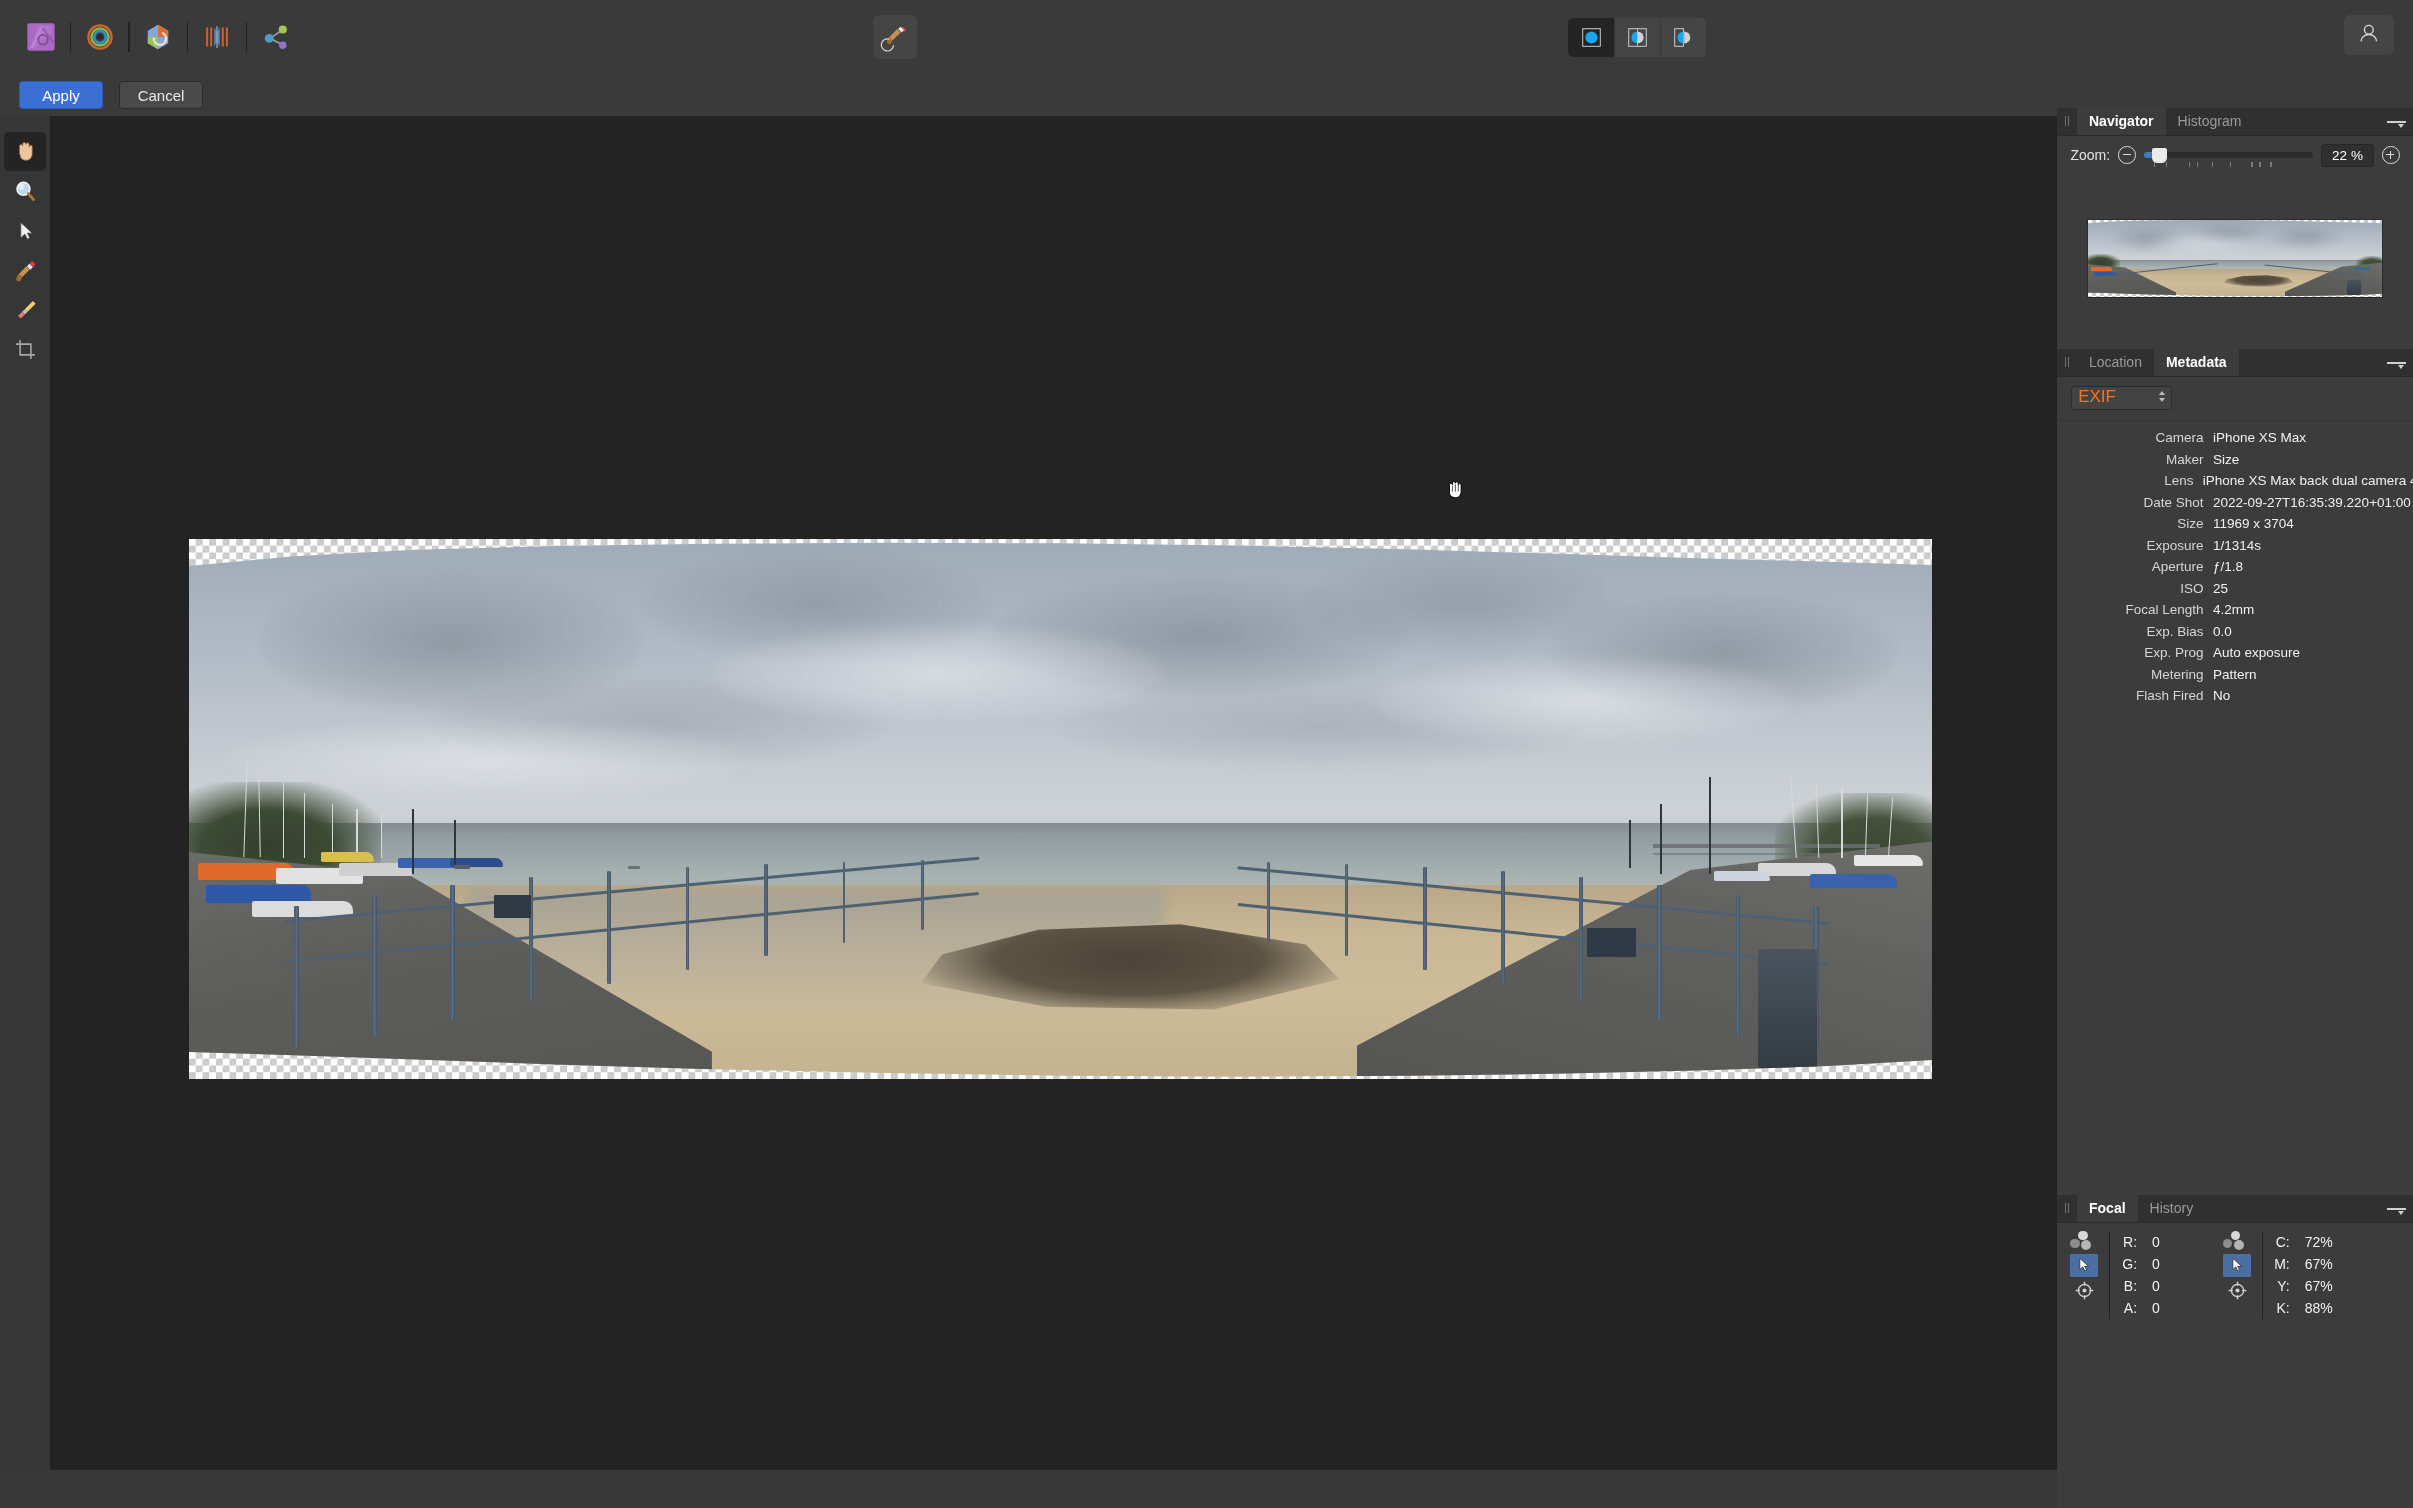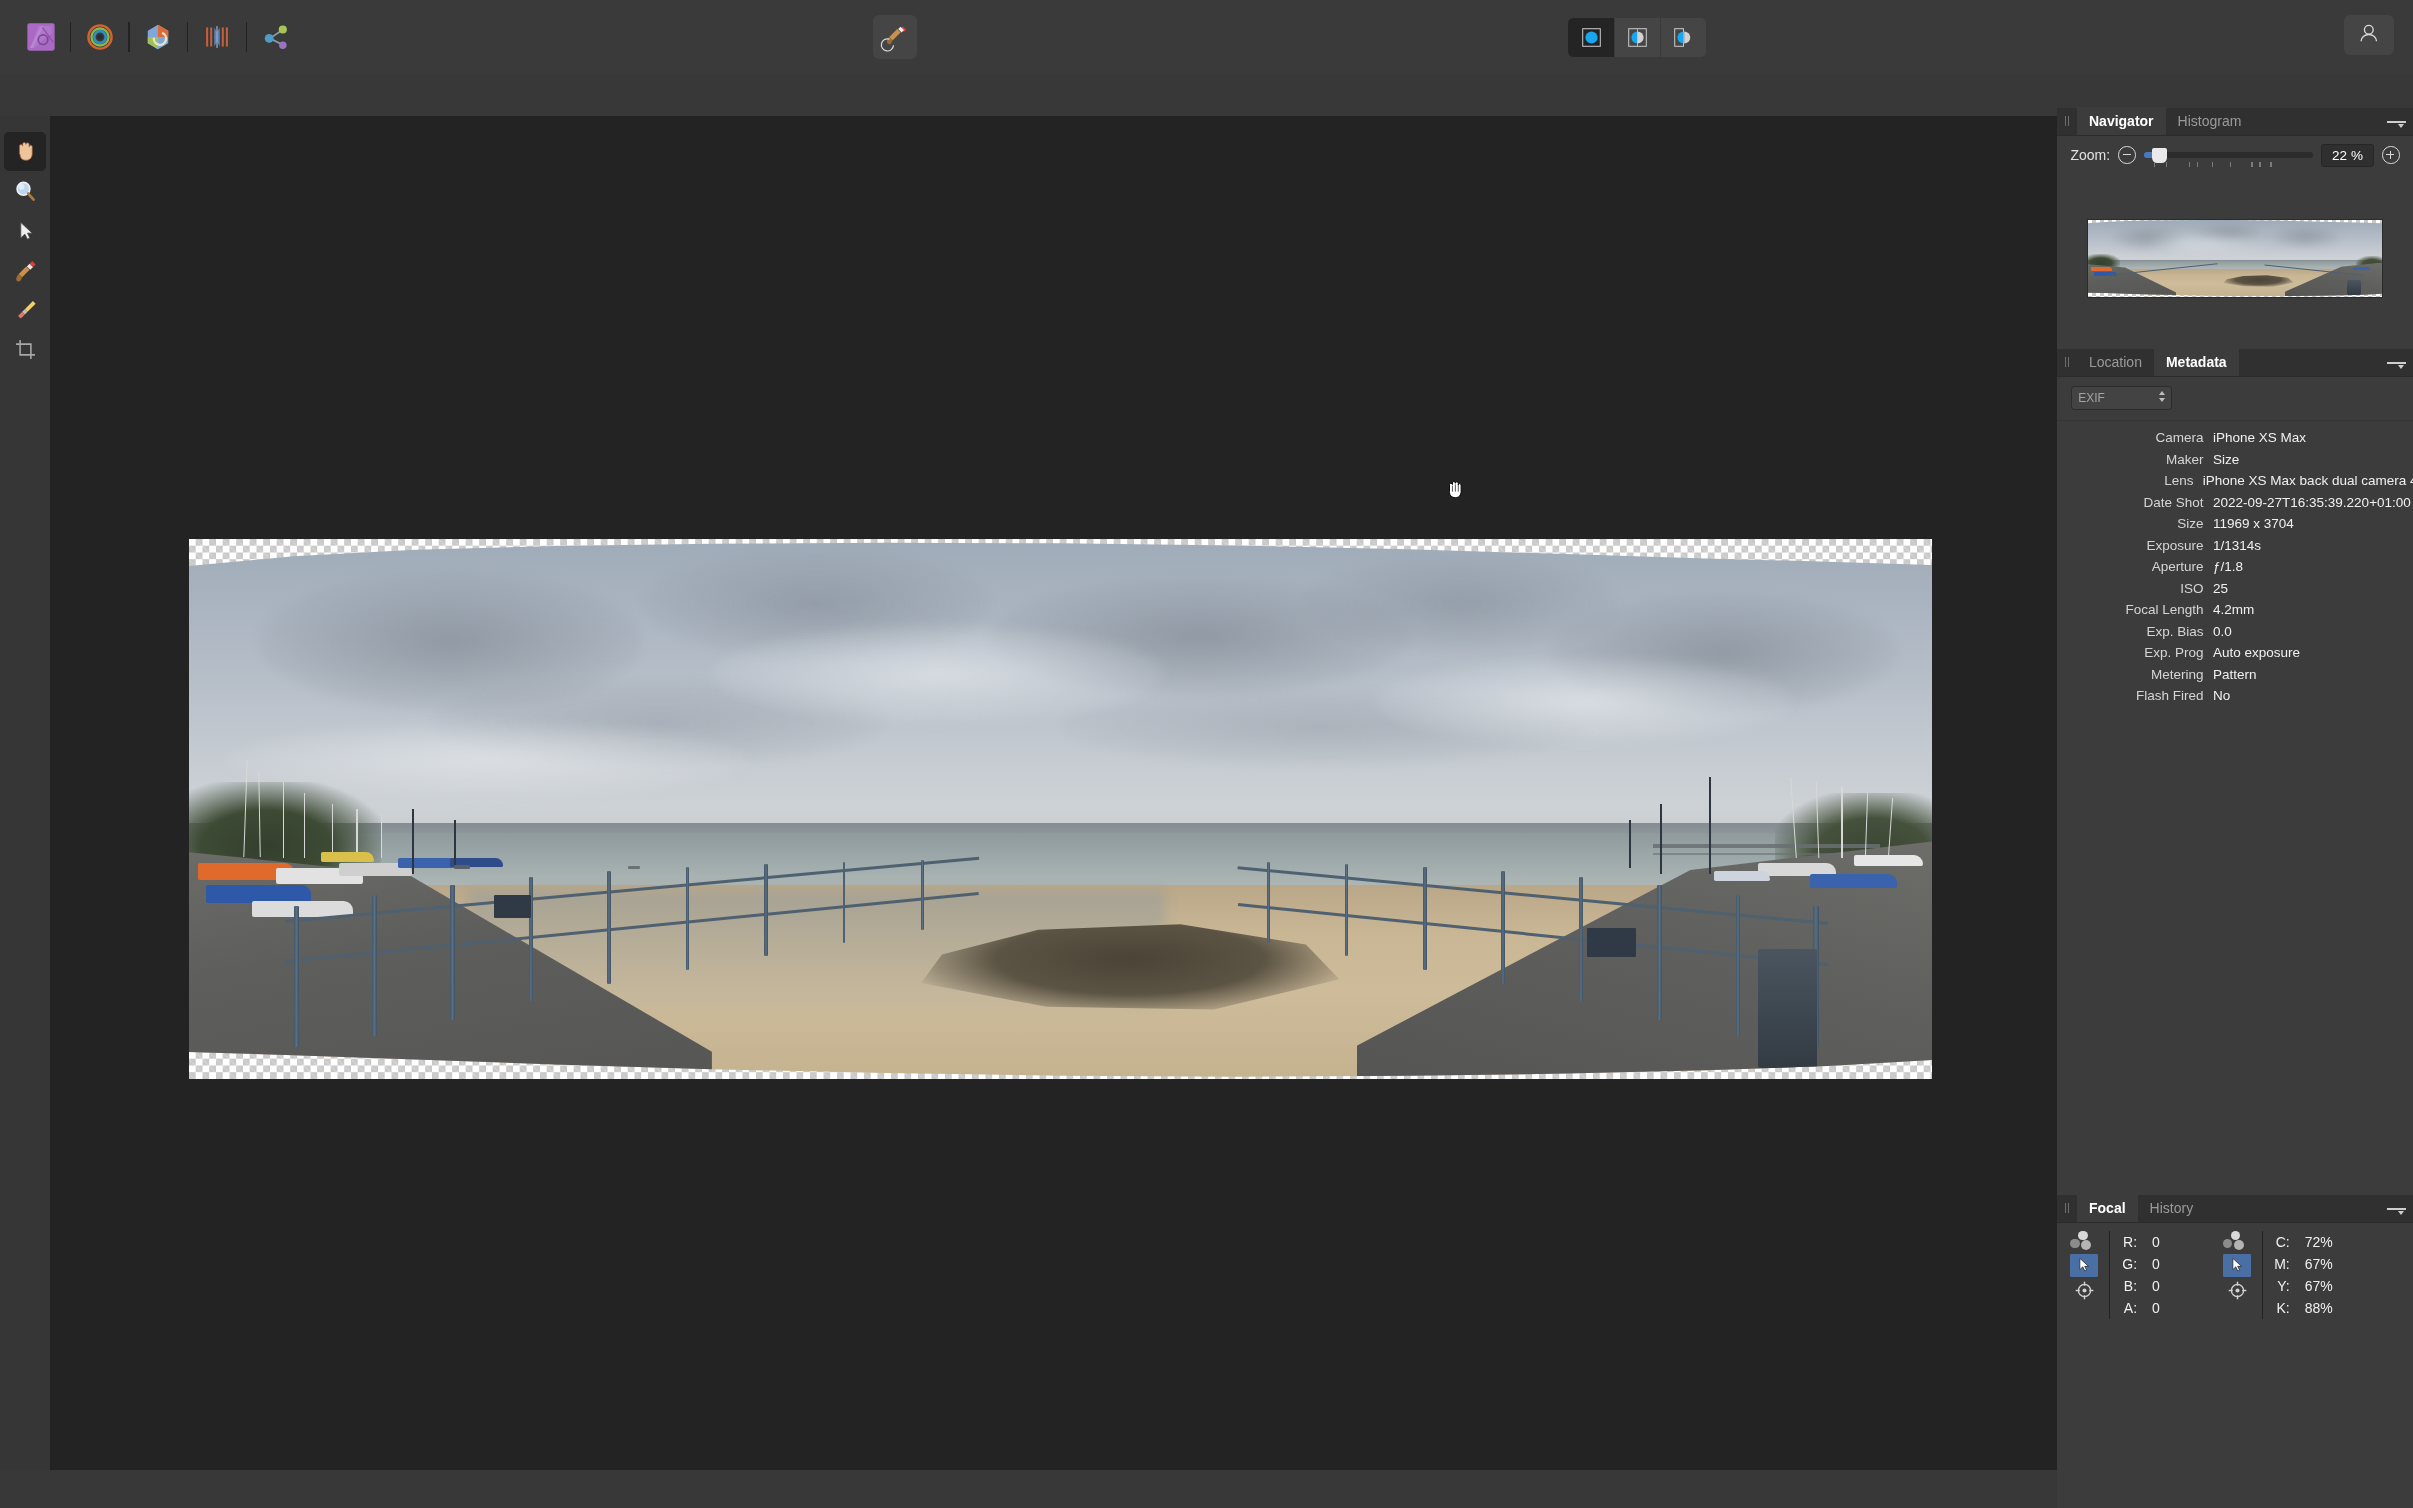--- a/index.html
+++ b/index.html
@@ -253,21 +253,21 @@
       linear-gradient(45deg,#c9c9c9 25%, transparent 25%, transparent 75%, #c9c9c9 75%),
       linear-gradient(45deg,#c9c9c9 25%, transparent 25%, transparent 75%, #c9c9c9 75%);
     background-size: 8px 8px; background-position: 0 0, 4px 4px;
     border: 0.7px solid #2b2b2b;
   }
 
   
   .exif-select-row { padding: 9.4px 13.5px 6.7px 13.5px; }
   .selectbox {
     width: 101px; height: 24px; background:#434343; border:0.7px solid #2c2c2c; border-radius:3.4px;
-    display:flex; align-items:center; padding: 0 6.7px; font-size:12px; color:#a3a3a3;
+    display:flex; align-items:flex-start; padding: 0 6.7px; font-size:17px; color:#f97316;
     position: relative; cursor:pointer;
   }
   .spin { position:absolute; right:6px; top:4px; }
   .spin i { display:block; width:0;height:0;border-left:3.4px solid transparent;border-right:3.4px solid transparent; }
   .spin .up { border-bottom:4px solid #bdbdbd; margin-bottom:2.7px; }
   .spin .dn { border-top:4px solid #bdbdbd; }
   .meta-sep { height:0.7px; background:#343434; margin: 2.7px 0 6.7px 0; }
   .meta-table { width:100%; font-size: 13.5px; }
   .meta-row { display:flex; height: 21.5px; align-items:center; }
   .meta-k { width: 156px; text-align:right; color:#d5d5d5; padding-right: 9.4px; }
@@ -412,20 +412,24 @@
     <div class="account-btn">
       <span>
         <svg width="25.6" height="25.6" viewBox="0 0 38 38">
           <circle cx="19" cy="13" r="6.5" fill="none" stroke="#d8d8d8" stroke-width="2"></circle>
           <path d="M7.5 30 a11.5 10 0 0 1 23 0" fill="none" stroke="#d8d8d8" stroke-width="2"></path>
         </svg>
       </span>
     </div>
   </div>
 
+  <div class="ctxbar">
+    <div class="btn primary">Apply</div>
+    <div class="btn">Cancel</div>
+  </div>
 
   <div class="lefttools">
     <div class="tool active">
       <svg width="27" height="27" viewBox="0 0 40 40">
         <path d="M11 23 V12 a2.4 2.4 0 0 1 4.8 0 V9 a2.4 2.4 0 0 1 4.8 0 V9.5 a2.4 2.4 0 0 1 4.8 0 V13 a2.3 2.3 0 0 1 4.6 0 v10 c0 6-3.6 10-9 10 -5.5 0-9-3.2-9-8 z" fill="#f0c49a" stroke="#8c5f38" stroke-width="1.1"></path>
       </svg>
     </div>
     <div class="tool">
       <svg width="27" height="27" viewBox="0 0 40 40">
         <circle cx="17" cy="16" r="9.5" fill="#bcd7ee" stroke="#f2f2f2" stroke-width="2.4"></circle>

